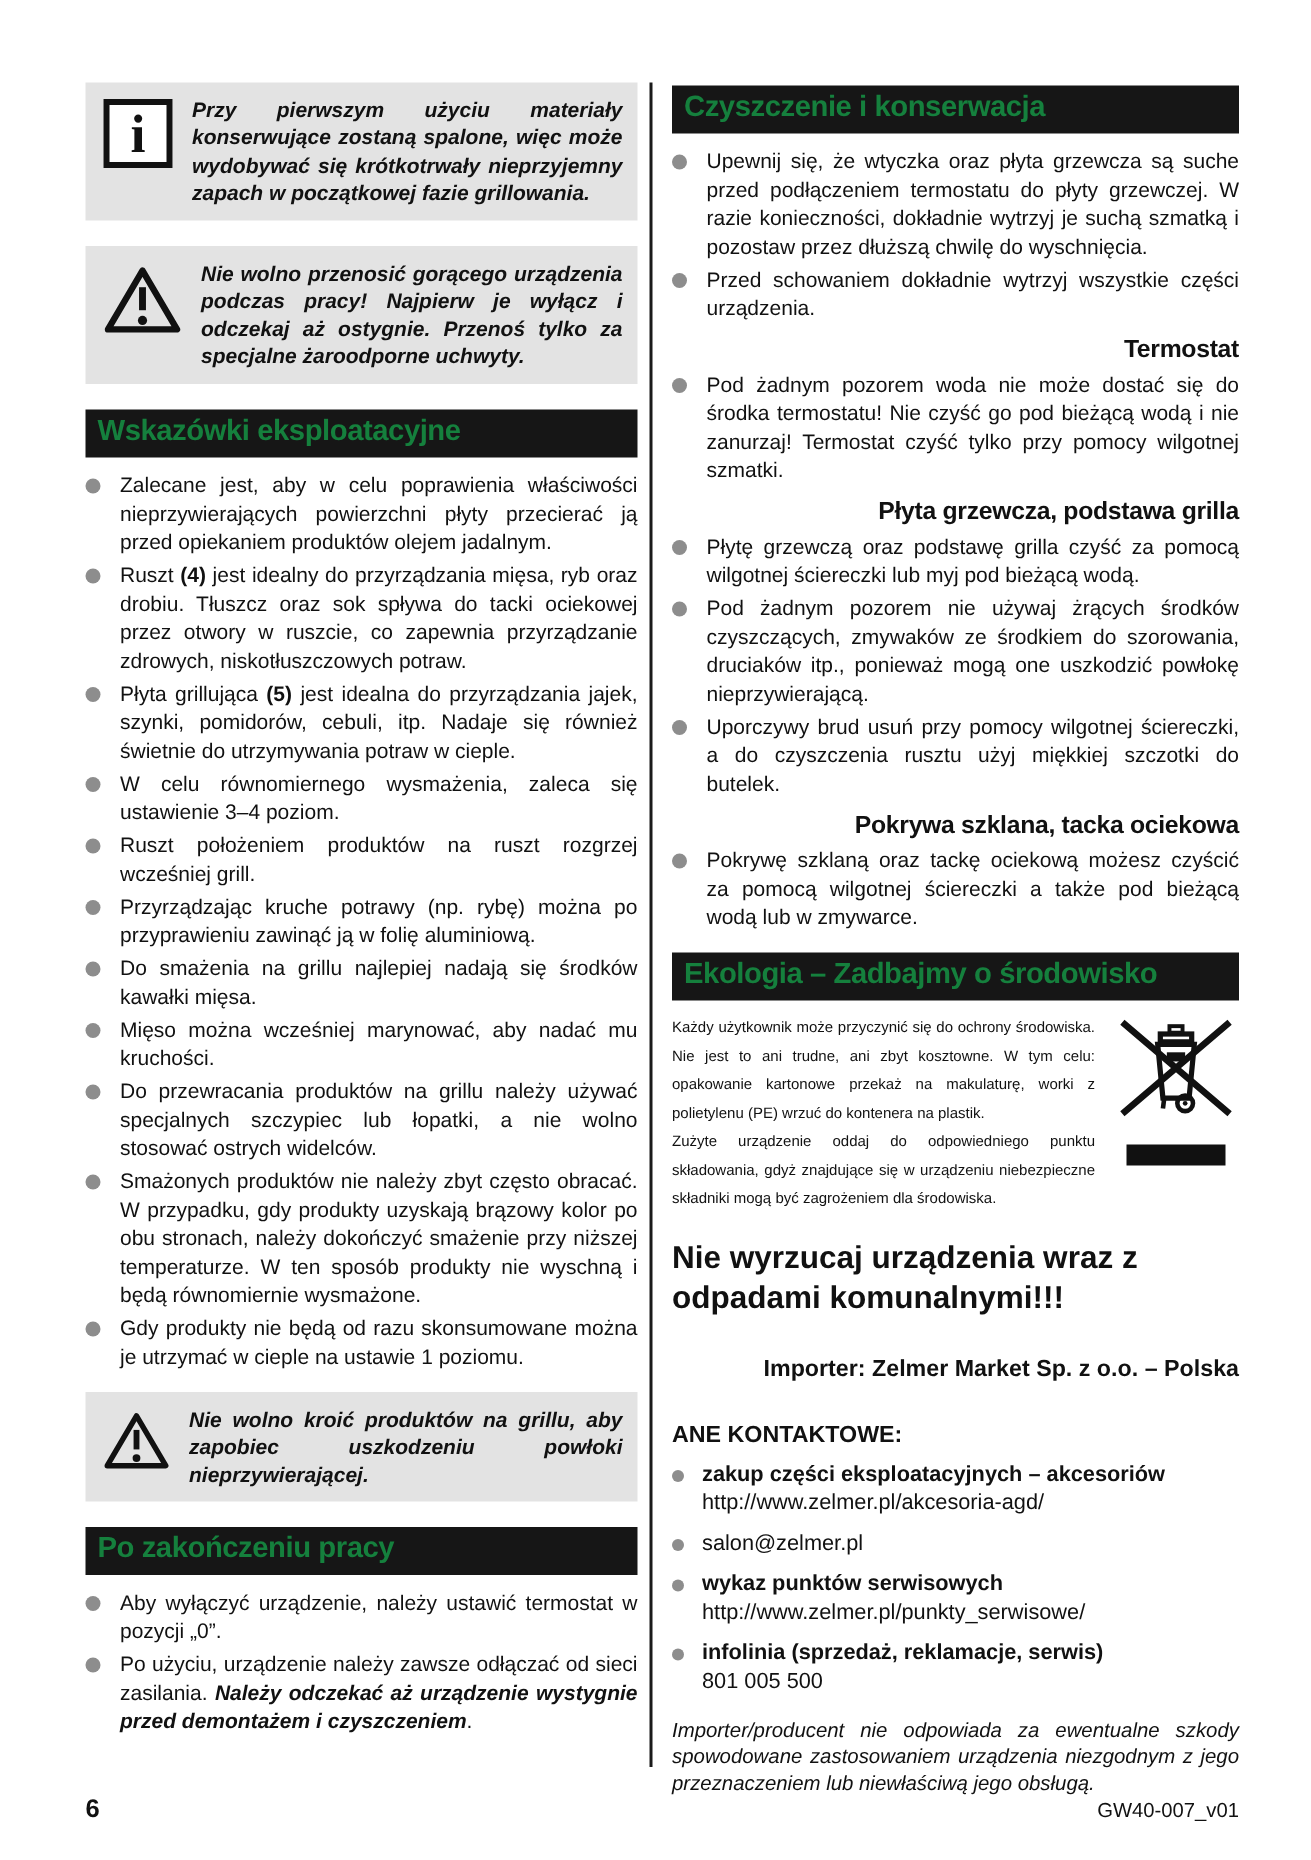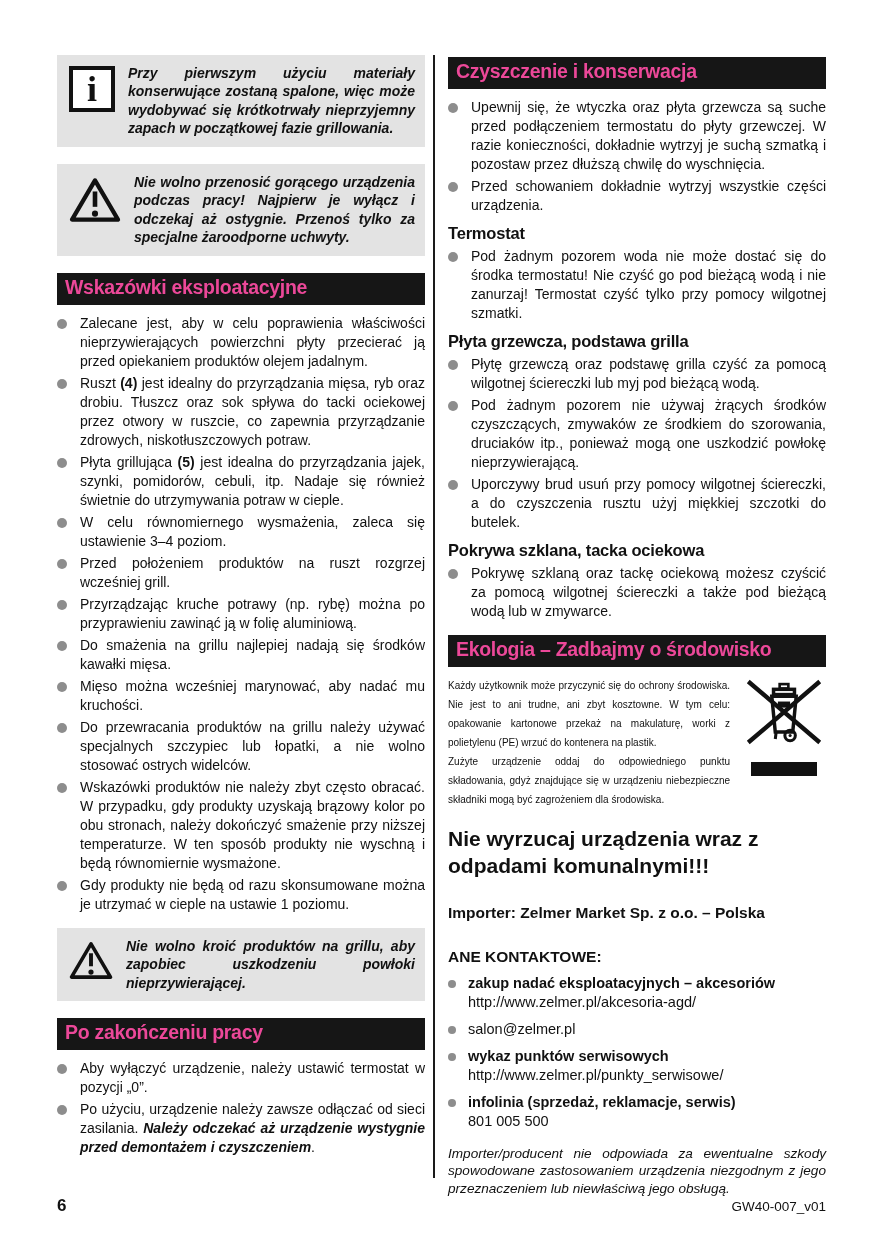--- a/index.html
+++ b/index.html
@@ -25,44 +25,44 @@
   .icon-box {
     width:46px; height:46px; background:#fff; border:4px solid #111;
     display:flex; align-items:center; justify-content:center; flex:none; margin-top:2px;
   }
   .icon-box span { font-family:"Liberation Serif", serif; font-weight:700; font-size:36px; line-height:1; }
   .warn-svg { width:52px; height:46px; flex:none; margin-top:4px; }
   .warn-svg.small { width:44px; height:39px; }
 
   
   .bar {
-    background:#161616; color:#ec4899; font-weight:700; font-size:19.5px;
+    background:#161616; color:#15803d; font-weight:700; font-size:19.5px;
     letter-spacing:-0.3px; padding:3px 8px 6px; margin:2px 0 9px;
   }
 
   
   .bullets { margin-bottom:4px; }
   .bullet-item { display:flex; gap:13px; margin-bottom:3px; }
   .dot { width:10px; height:10px; border-radius:50%; background:#8d8d8d; flex:none; margin-top:5px; }
   .dot.sm { width:8px; height:8px; margin-top:6px; }
   .bt { flex:1; font-size:14px; line-height:19px; text-align:justify; }
   .b { font-weight:700; }
   .i { font-style:italic; }
 
-  h3.sub { font-size:16.5px; font-weight:700; margin:9px 0 4px; letter-spacing:-0.2px; }
+  h3.sub { font-size:16.5px; font-weight:700; margin:9px 0 4px; letter-spacing:-0.2px;text-align:right; }
 
   .mt { margin-top:14px; }
 
   
   .eco { font-size:10px; line-height:19px; }
   .eco p { text-align:justify; }
   .eco-float { float:right; width:84px; margin:2px 0 4px 12px; text-align:center; }
   .eco-bar { width:66px; height:14px; background:#111; margin:10px auto 0; }
   .eco-note { font-weight:700; font-size:21px; margin:16px 0 0; line-height:1.3; }
-  .importer { font-weight:700; font-size:15.5px; margin:24px 0 0; }
+  .importer { font-weight:700; font-size:15.5px; margin:24px 0 0;text-align:right; }
   .contact-title { font-weight:700; font-size:15.5px; margin:26px 0 8px; }
   .c-item { display:flex; gap:12px; margin-bottom:8px; }
   .c-label { font-weight:700; font-size:14.5px; line-height:19px; }
   .c-value { font-size:14.5px; line-height:19px; }
   .disclaimers { margin-top:14px; }
   .disclaimers p {
     font-style:italic; font-size:13.6px; line-height:1.3; text-align:justify; margin-bottom:8px;
   }
 
   .footer-num  { position:absolute; left:57px; top:1196px; font-weight:700; font-size:17px; }
@@ -104,41 +104,41 @@
         <div class="bullet-item">
           <span class="dot"></span>
           <div class="bt"><span>Płyta grillująca </span><span class="b">(5)</span><span> jest idealna do przyrządzania jajek, szynki, pomidorów, cebuli, itp. Nadaje się również świetnie do utrzymywania potraw w cieple.</span></div>
         </div>
         <div class="bullet-item">
           <span class="dot"></span>
           <div class="bt"><span>W celu równomiernego wysmażenia, zaleca się ustawienie 3–4 poziom.</span></div>
         </div>
         <div class="bullet-item">
           <span class="dot"></span>
-          <div class="bt"><span>Przed położeniem produktów na ruszt rozgrzej wcześniej grill.</span></div>
+          <div class="bt"><span>Ruszt położeniem produktów na ruszt rozgrzej wcześniej grill.</span></div>
         </div>
         <div class="bullet-item">
           <span class="dot"></span>
           <div class="bt"><span>Przyrządzając kruche potrawy (np. rybę) można po przyprawieniu zawinąć ją w folię aluminiową.</span></div>
         </div>
         <div class="bullet-item">
           <span class="dot"></span>
           <div class="bt"><span>Do smażenia na grillu najlepiej nadają się środków kawałki mięsa.</span></div>
         </div>
         <div class="bullet-item">
           <span class="dot"></span>
           <div class="bt"><span>Mięso można wcześniej marynować, aby nadać mu kruchości.</span></div>
         </div>
         <div class="bullet-item">
           <span class="dot"></span>
           <div class="bt"><span>Do przewracania produktów na grillu należy używać specjalnych szczypiec lub łopatki, a nie wolno stosować ostrych widelców.</span></div>
         </div>
         <div class="bullet-item">
           <span class="dot"></span>
-          <div class="bt"><span>Wskazówki produktów nie należy zbyt często obracać. W przypadku, gdy produkty uzyskają brązowy kolor po obu stronach, należy dokończyć smażenie przy niższej temperaturze. W ten sposób produkty nie wyschną i będą równomiernie wysmażone.</span></div>
+          <div class="bt"><span>Smażonych produktów nie należy zbyt często obracać. W przypadku, gdy produkty uzyskają brązowy kolor po obu stronach, należy dokończyć smażenie przy niższej temperaturze. W ten sposób produkty nie wyschną i będą równomiernie wysmażone.</span></div>
         </div>
         <div class="bullet-item">
           <span class="dot"></span>
           <div class="bt"><span>Gdy produkty nie będą od razu skonsumowane można je utrzymać w cieple na ustawie 1 poziomu.</span></div>
         </div>
       </div>
 
     <div class="note-box" style="margin-top:14px">
       <svg class="warn-svg small" viewBox="0 0 60 54">
         <path d="M30 4 L57 50 H3 Z" fill="none" stroke="#111" stroke-width="5" stroke-linejoin="round"></path>
@@ -233,21 +233,21 @@
 
     <p class="eco-note">Nie wyrzucaj urządzenia wraz z odpadami komunalnymi!!!</p>
 
     <p class="importer">Importer: Zelmer Market Sp. z o.o. – Polska</p>
 
     <p class="contact-title">ANE KONTAKTOWE:</p>
     <div>
         <div class="c-item">
           <span class="dot sm"></span>
           <div>
-            <div class="c-label">zakup nadać eksploatacyjnych – akcesoriów</div>
+            <div class="c-label">zakup części eksploatacyjnych – akcesoriów</div>
             <div class="c-value">http://www.zelmer.pl/akcesoria-agd/</div>
           </div>
         </div>
         <div class="c-item">
           <span class="dot sm"></span>
           <div>
             <div class="c-value">salon@zelmer.pl</div>
           </div>
         </div>
         <div class="c-item">

